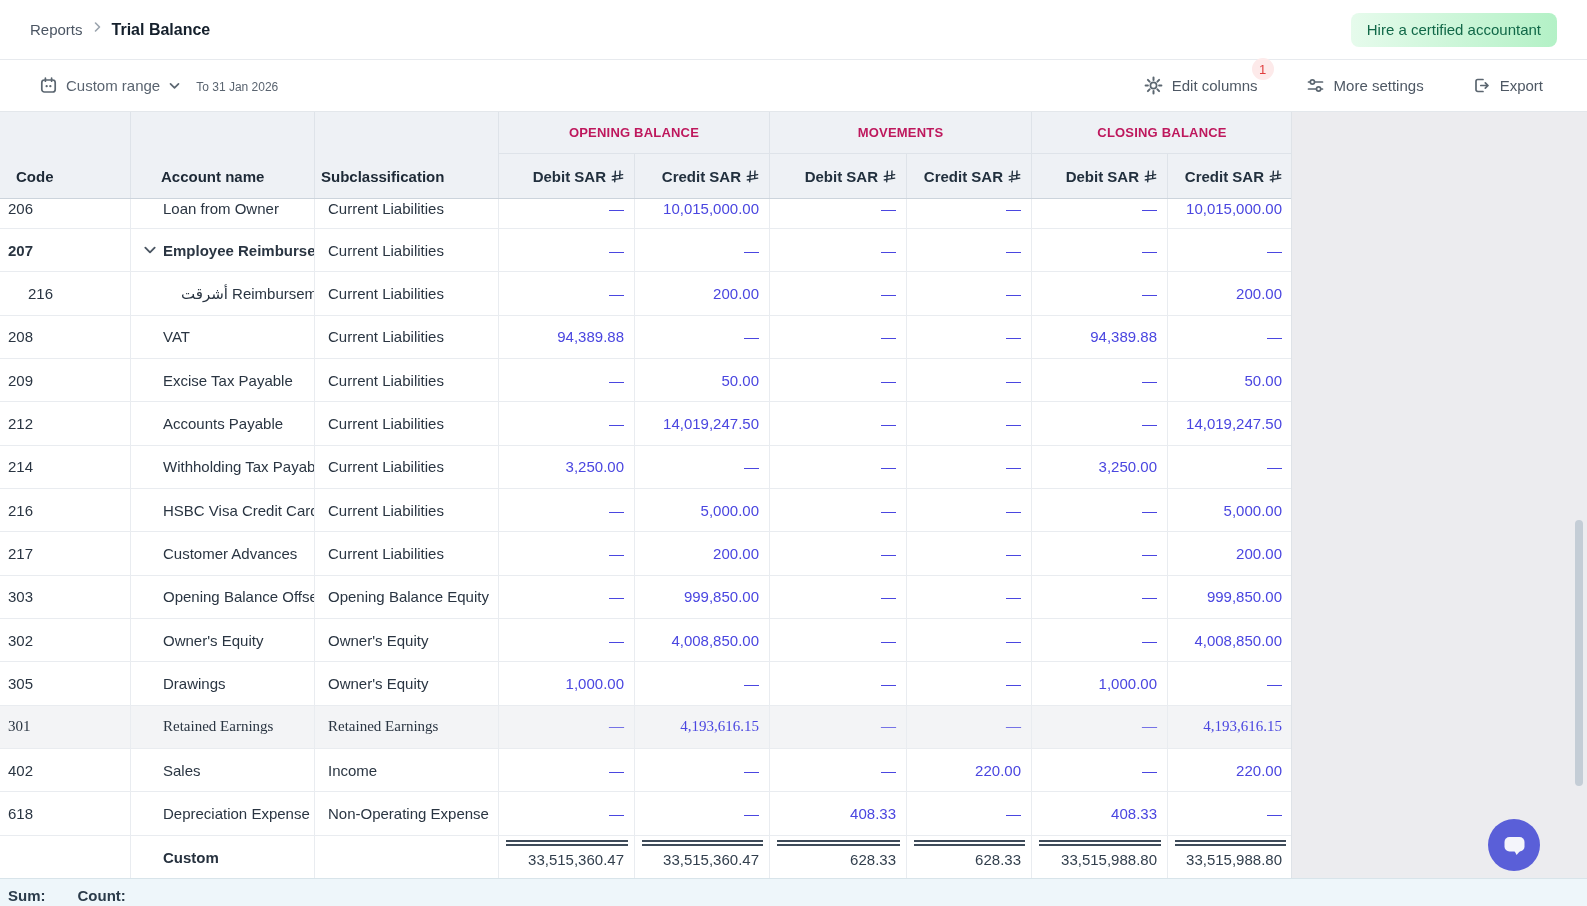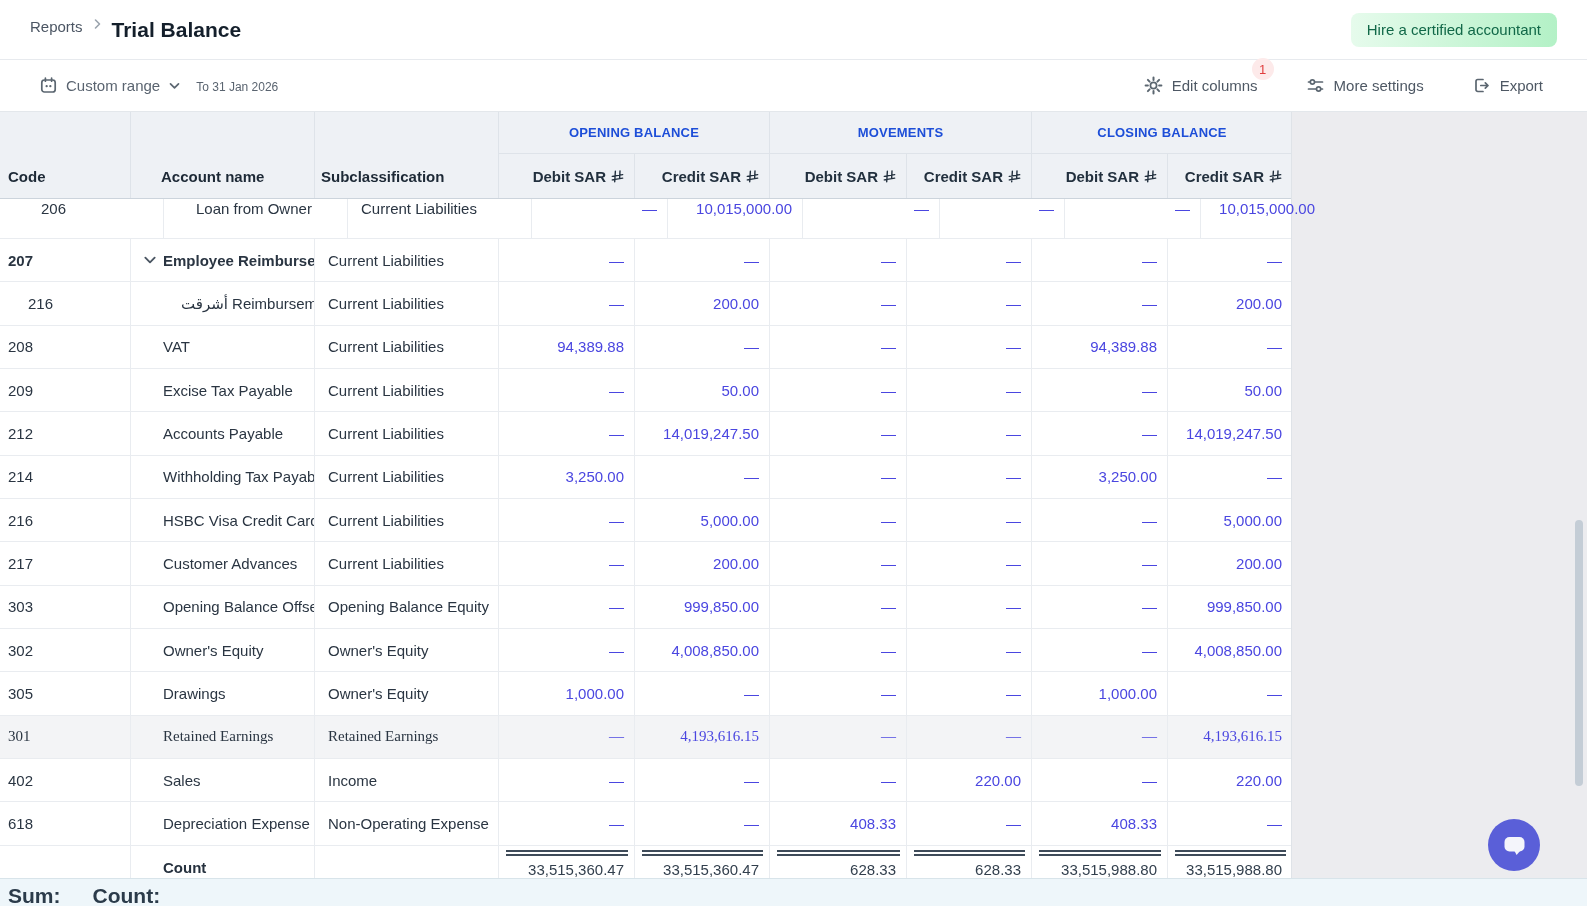--- a/index.html
+++ b/index.html
@@ -5,21 +5,21 @@
   * { margin:0; padding:0; box-sizing:border-box; }
   html,body { width:1587px; height:906px; }
   body { font-family:"Liberation Sans","DejaVu Sans",sans-serif; background:#fff; color:#2a3542; overflow:hidden; }
   .app { position:relative; width:1587px; height:906px; background:#fff; overflow:hidden; }
 
   
   .topbar { height:60px; display:flex; align-items:center; padding:0 30px; border-bottom:1px solid #e7eaee; background:#fff; }
   .crumbs { display:flex; gap:10px; }
   .crumb-parent { font-size:15px; color:#4b5563; cursor:pointer; }
   .crumb-sep { color:#9aa3ad; display:flex; }
-  .crumb-current { font-size:21px; font-weight:700; color:#141f2b; }
+  .crumb-current { font-size:16px; font-weight:700; color:#141f2b; }
   .hire-btn { margin-left:auto; height:34px; padding:0 16px; border:none; border-radius:8px;
     background:linear-gradient(90deg,#e6fbec 0%,#b3f1c6 100%); color:#116848; font-size:15px;
     font-family:inherit; display:flex; align-items:center; cursor:pointer; }
 
   
   .toolbar { height:52px; display:flex; align-items:center; padding:0 44px 0 40px; border-bottom:1px solid #e3e7eb; background:#fff; position:relative; }
   .tool-left { display:flex; align-items:flex-end; gap:16px; }
   .range-btn { display:flex; align-items:center; gap:9px; background:none; border:none; font-family:inherit; font-size:15px; color:#5a6470; cursor:pointer; }
   .range-to { font-size:12px; color:#5a6470; }
   .tool-right { margin-left:auto; display:flex; align-items:center; gap:48px; }
@@ -30,35 +30,35 @@
 
   
   .content { position:relative; height:794px; background:#ececef; overflow:hidden; }
   :root { --cols:131px 184px 184px 136px 135px 137px 125px 136px 124px; }
   .table { position:absolute; left:0; top:0; width:1292px; background:#fff; border-right:1px solid #dfe3e8; }
 
   
   .thead { display:grid; grid-template-columns:131px 184px 184px 136px 135px 137px 125px 136px 124px;
     grid-template-rows:42px 44px; background:#eef1f5; border-bottom:1px solid #ccd4dc; }
   .hl-cell { grid-row:1/3; border-right:1px solid #dee3e9; display:flex; align-items:flex-end; padding-bottom:13px; font-size:15px; font-weight:700; color:#1d2936; }
-  .col1 { grid-column:1; padding-left:8px; }
+  .col1 { grid-column:1; padding-left:16px; }
   .col2 { grid-column:2; padding-left:30px; }
   .col3 { grid-column:3; padding-left:6px; }
   .hg-cell { grid-row:1; border-right:1px solid #dee3e9; border-bottom:1px solid #dee3e9; display:flex; align-items:center; justify-content:center;
-    font-size:13px; font-weight:700; color:#1d4ed8; letter-spacing:.2px; }
+    font-size:13px; font-weight:700; color:#be185d; letter-spacing:.2px; }
   .g1 { grid-column:4/6; } .g2 { grid-column:6/8; } .g3 { grid-column:8/10; border-right:none; }
   .hs-cell { grid-row:2; border-right:1px solid #dee3e9; display:flex; align-items:center; justify-content:flex-end; gap:5px;
     padding-right:10px; font-size:15px; font-weight:700; color:#22303e; }
   .s1{grid-column:4} .s2{grid-column:5} .s3{grid-column:6} .s4{grid-column:7} .s5{grid-column:8} .s6{grid-column:9; border-right:none;}
   .riyal { width:13px; height:13px; stroke:#22303e; fill:none; stroke-width:1.5; stroke-linecap:round; }
 
   
   .trow { display:grid; grid-template-columns:131px 184px 184px 136px 135px 137px 125px 136px 124px;
     height:43.35px; border-bottom:1px solid #e9ecf0; background:#fff; }
-  .trow.clipped { height:40px;padding-left:33px; }
+  .trow.clipped { height:30px; }
   .trow.clipped .tcell { align-items:flex-start; padding-top:1px; }
   .trow.hl { background:#f3f4f6;font-family:Liberation Serif, serif; }
   .tcell { display:flex; align-items:center; border-right:1px solid #e9ecf0; font-size:15px; color:#2a3542; overflow:hidden; white-space:nowrap; }
   .tcell:last-child { border-right:none; }
   .c-code { padding-left:8px; }
   .trow.child .c-code { padding-left:28px; }
   .c-acc { padding-left:32px; }
   .trow.parent .c-acc { padding-left:12px; gap:6px; }
   .trow.child .c-acc { padding-left:50px; }
   .trow.parent .c-code, .trow.parent .c-acc { font-weight:700; }
@@ -70,21 +70,21 @@
   .trow.totals { height:43px; border-bottom:none; }
   .trow.totals .c-acc span { font-weight:700; color:#26313e; }
   .total-cell { position:relative; display:flex; flex-direction:column; justify-content:flex-end; align-items:stretch; padding:0; }
   .dblrule { position:absolute; top:4px; left:7px; right:6px; border-top:2px solid #3e4b59; }
   .dblrule::after { content:''; position:absolute; left:0; right:0; top:2px; border-top:2px solid #3e4b59; }
   .tot-num { display:block; text-align:right; padding:0 10px 11px 0; color:#323f4d; font-size:15px; }
 
   
   .bottom-strip { position:absolute; left:0; right:0; bottom:0; height:28px; background:#eef6fa; border-top:1px solid #d8e4ea;
     display:flex; align-items:center; gap:32px; padding-left:8px; }
-  .strip-label { font-size:21px; font-weight:700; color:#2b3b4a; position:relative; top:3px; }
+  .strip-label { font-size:15px; font-weight:700; color:#2b3b4a; position:relative; top:3px; }
 
   
   .scroll-thumb { position:absolute; right:4px; top:408px; width:8px; height:266px; border-radius:4px; background:#c4cdd6; }
   .chat-fab { position:absolute; left:1488px; top:707px; width:52px; height:52px; border-radius:50%; border:none;
     background:#5a5fd8; display:flex; align-items:center; justify-content:center; cursor:pointer; }
 </style>
 </head>
 <body>
 
 <div class="app">
@@ -401,21 +401,21 @@
             <div class="tcell c-num">408.33</div>
             <div class="tcell c-num">—</div>
             <div class="tcell c-num">408.33</div>
             <div class="tcell c-num">—</div>
           </div>
         </div>
 
       <div class="trow totals">
         <div class="tcell c-code"></div>
         <div class="tcell c-acc">
-            <span>Count</span>
+            <span>Custom</span>
           </div>
         <div class="tcell c-sub"></div>
       <div class="tcell total-cell">
             <div class="dblrule"></div>
             <span class="tot-num">33,515,360.47</span>
           </div>
           <div class="tcell total-cell">
             <div class="dblrule"></div>
             <span class="tot-num">33,515,360.47</span>
           </div>

